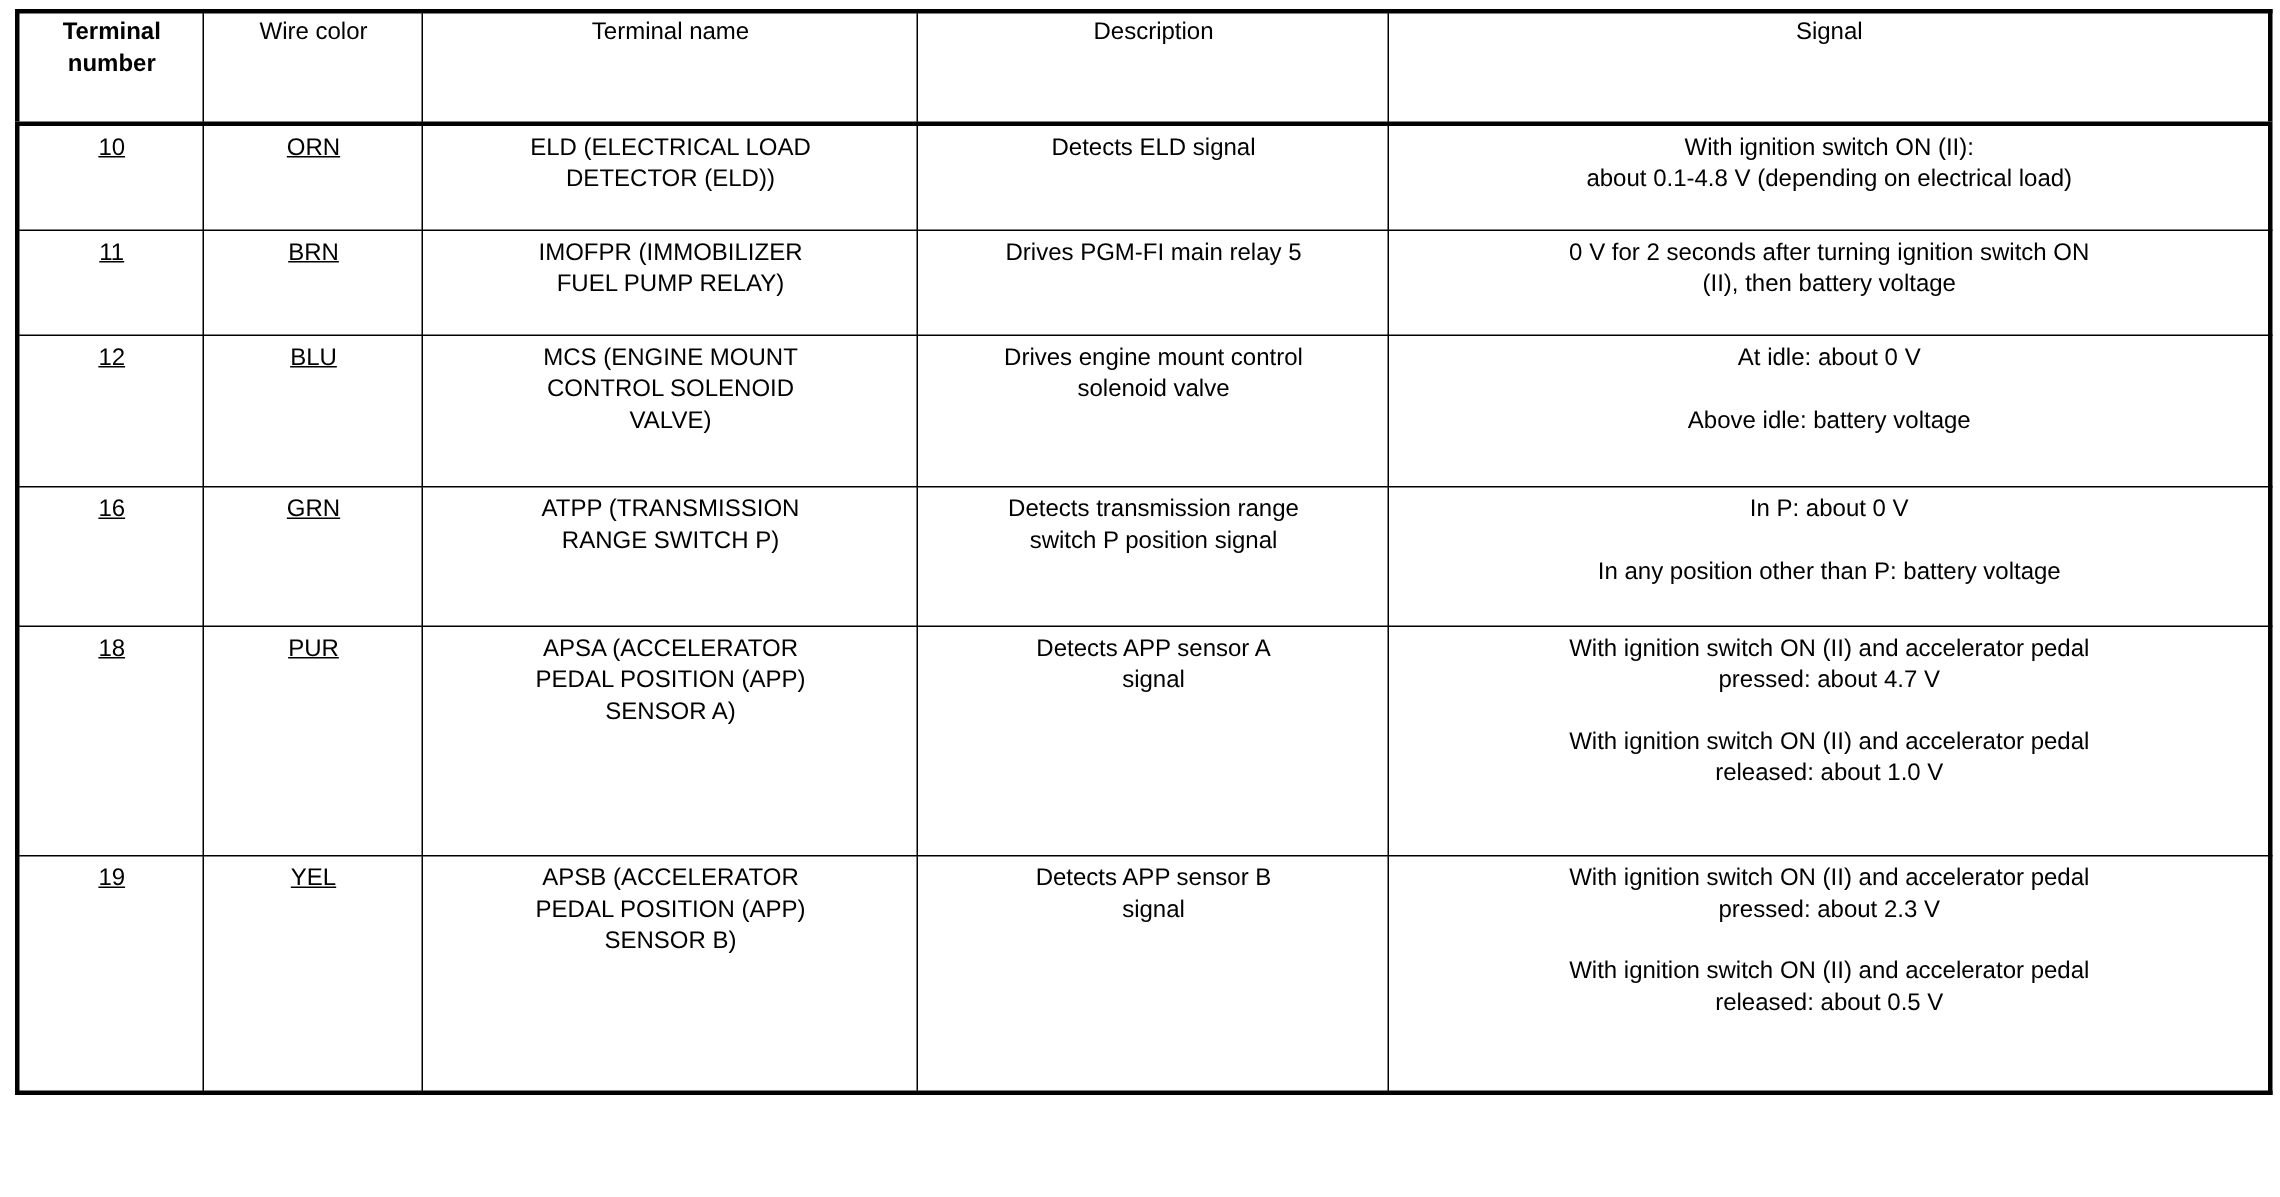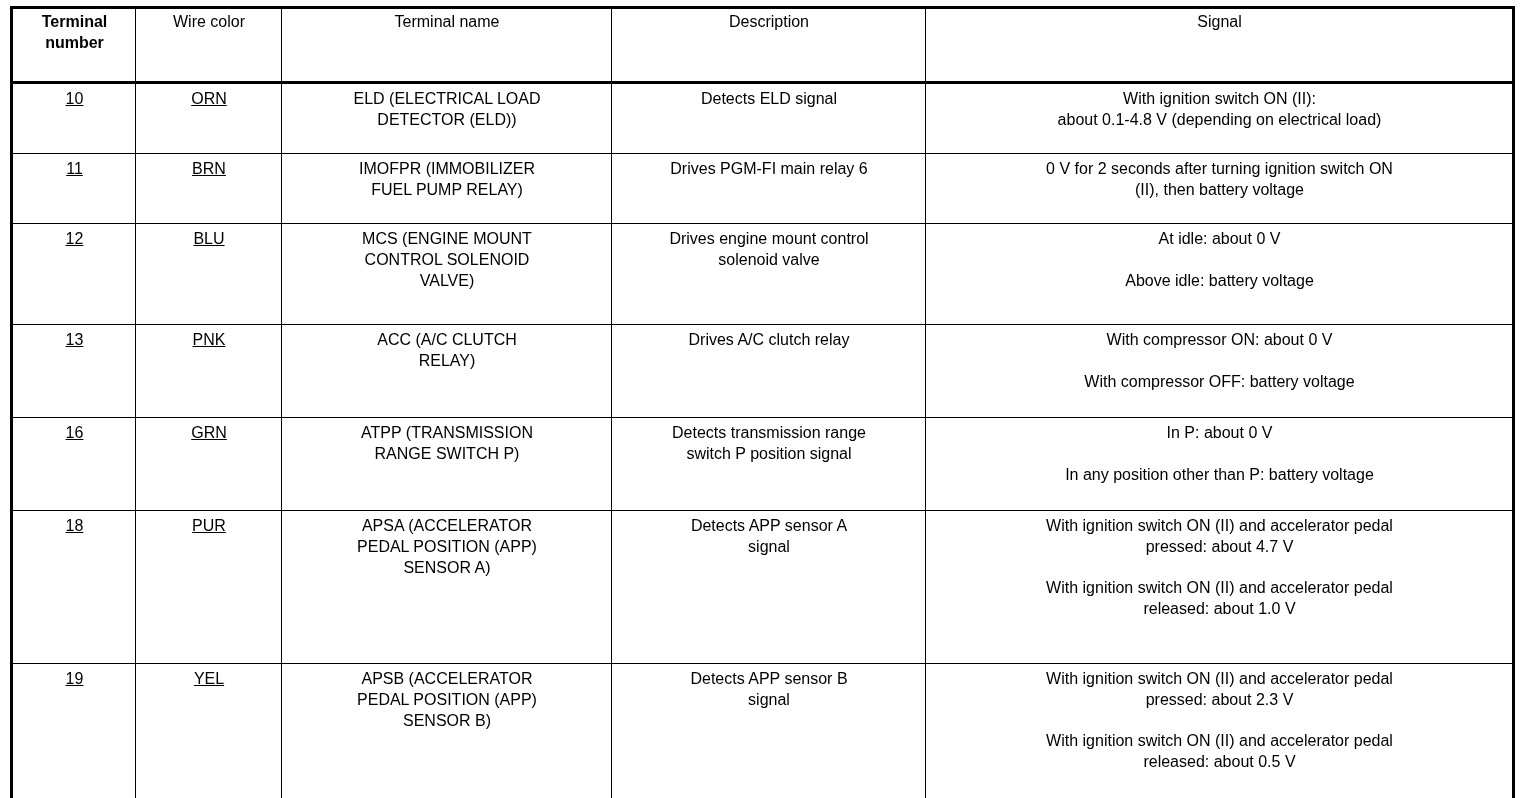--- a/index.html
+++ b/index.html
@@ -122,21 +122,21 @@
           </td>
         </tr>
         <tr data-rowkey="r11">
           <td class="cell-terminal">11</td>
           <td class="cell-wire">BRN</td>
           <td class="cell-name">
             <span class="line">IMOFPR (IMMOBILIZER</span>
             <span class="line">FUEL PUMP RELAY)</span>
           </td>
           <td class="cell-desc">
-            <span class="line">Drives PGM-FI main relay 6</span>
+            <span class="line">Drives PGM-FI main relay 5</span>
           </td>
           <td class="cell-signal">
             <span class="line">0 V for 2 seconds after turning ignition switch ON</span>
             <span class="line">(II), then battery voltage</span>
           </td>
         </tr>
         <tr data-rowkey="r12">
           <td class="cell-terminal">12</td>
           <td class="cell-wire">BLU</td>
           <td class="cell-name">
@@ -144,35 +144,20 @@
             <span class="line">CONTROL SOLENOID</span>
             <span class="line">VALVE)</span>
           </td>
           <td class="cell-desc">
             <span class="line">Drives engine mount control</span>
             <span class="line">solenoid valve</span>
           </td>
           <td class="cell-signal">
             <span class="line">At idle: about 0 V</span>
             <span class="line gap">Above idle: battery voltage</span>
-          </td>
-        </tr>
-        <tr data-rowkey="r13">
-          <td class="cell-terminal">13</td>
-          <td class="cell-wire">PNK</td>
-          <td class="cell-name">
-            <span class="line">ACC (A/C CLUTCH</span>
-            <span class="line">RELAY)</span>
-          </td>
-          <td class="cell-desc">
-            <span class="line">Drives A/C clutch relay</span>
-          </td>
-          <td class="cell-signal">
-            <span class="line">With compressor ON: about 0 V</span>
-            <span class="line gap">With compressor OFF: battery voltage</span>
           </td>
         </tr>
         <tr data-rowkey="r16">
           <td class="cell-terminal">16</td>
           <td class="cell-wire">GRN</td>
           <td class="cell-name">
             <span class="line">ATPP (TRANSMISSION</span>
             <span class="line">RANGE SWITCH P)</span>
           </td>
           <td class="cell-desc">

